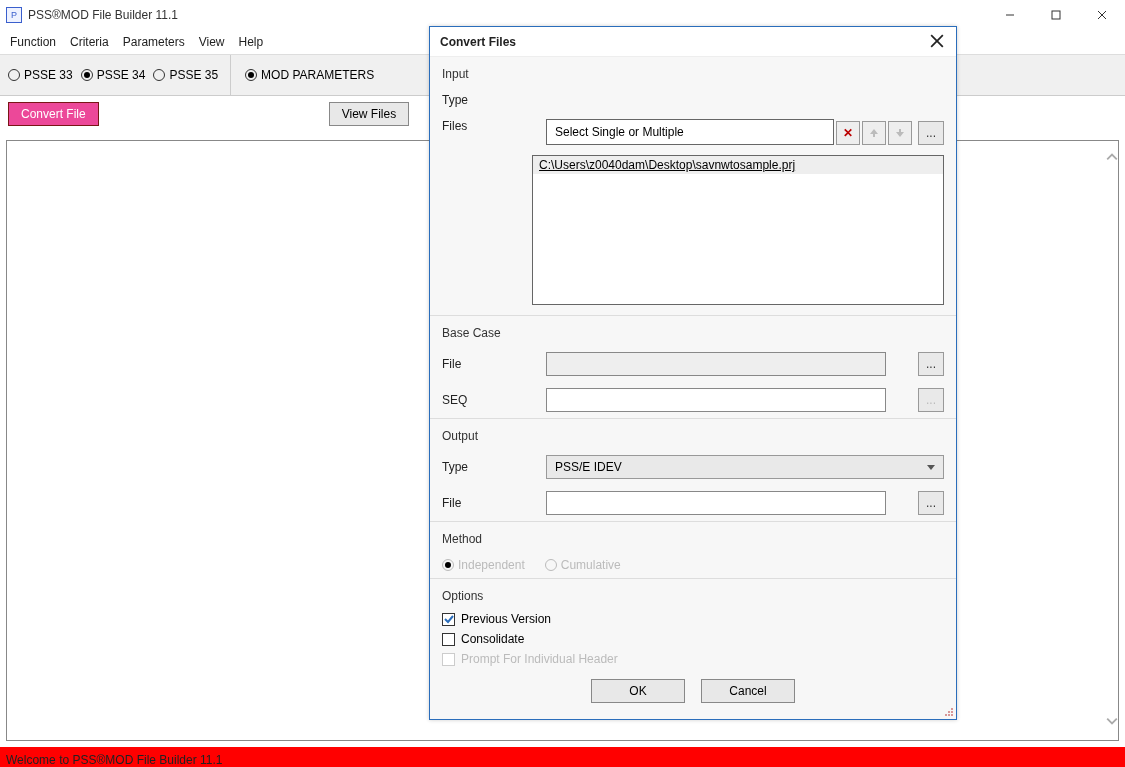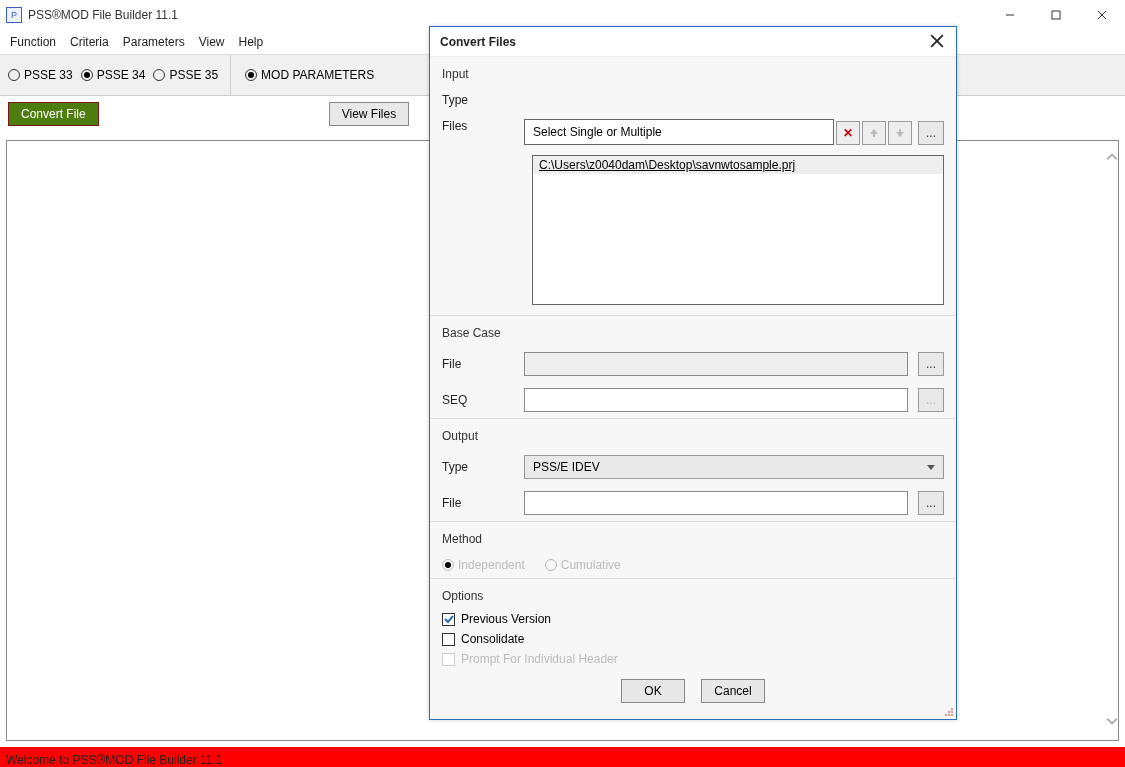--- a/index.html
+++ b/index.html
@@ -17,58 +17,58 @@
 .menubar span { cursor: default; }
 
 .toolbar { height: 42px; background: #f0f0f0; border-top: 1px solid #ddd; border-bottom: 1px solid #ccc; display: flex; align-items: center; padding: 0 8px; gap: 8px; }
 .psse-group { display: flex; align-items: center; gap: 8px; padding-right: 12px; border-right: 1px solid #ccc; height: 100%; }
 .radio { display: flex; align-items: center; gap: 4px; }
 .radio .circ { width: 12px; height: 12px; border: 1px solid #333; border-radius: 50%; display: flex; align-items: center; justify-content: center; }
 .radio.selected .circ::after { content: ""; width: 6px; height: 6px; background: #000; border-radius: 50%; }
 
 .btnrow { padding: 6px 8px; display: flex; gap: 230px; }
 .btn { padding: 4px 12px; border: 1px solid #888; background: #e8e8e8; cursor: default; }
-.btn.red { background: #4d7c0f; color: #fff; border: 1px solid #7a1515; }
+.btn.red { background: #ec4899; color: #fff; border: 1px solid #7a1515; }
 
 .mainarea { position: absolute; top: 140px; left: 6px; right: 6px; bottom: 26px; border: 1px solid #888; background: #fff; }
 .mainarea .scroll { position: absolute; right: 0; top: 10px; color: #888; }
 .mainarea .scrollb { position: absolute; right: 0; bottom: 10px; color: #888; }
 
 .statusbar { position: absolute; bottom: 0; left: 0; right: 0; height: 20px; background: #ff0000; color: #222; display: flex; align-items: flex-end; padding: 0 6px; font-size: 11px; }
 
 
 .dialog { position: absolute; left: 429px; top: 26px; width: 528px; height: 694px; background: #fff; border: 1px solid #2a6dbb; box-shadow: 0 0 4px rgba(0,0,0,0.2); z-index: 100; display:flex; flex-direction:column; }
 .dlg-title { height: 30px; display: flex; align-items: center; padding: 0 10px; border-bottom: 1px solid #eee; font-weight: bold; }
 .dlg-title .t { flex: 1; color: #222; }
 .dlg-title .x { width: 16px; height: 16px; cursor: default; }
 .dlg-body { flex: 1; background: #f7f7f7; overflow:auto; padding-bottom: 4px; }
 .section-label { padding: 10px 12px 6px 12px; color: #333; font-size: 12px; }
 .section { border-top: 1px solid #ddd; }
-.row { display: flex; align-items: center; padding: 6px 12px; gap: 4px; }
+.row { display: flex; align-items: center; padding: 6px 12px; gap: 26px; }
 .row .lbl { width: 78px; color: #222; }
 .select { flex: 1; height: 24px; border: 1px solid #999; background: #e9e9e9; display: flex; align-items: center; padding: 0 8px; position: relative; }
 .select::after { content: ""; position: absolute; right: 8px; top: 9px; width: 0; height: 0; border-left: 4px solid transparent; border-right: 4px solid transparent; border-top: 5px solid #555; }
 .input { flex: 1; height: 24px; border: 1px solid #888; background: #fff; padding: 0 6px; }
 .input.gray { background: #eee; }
 .smallbtn { width: 26px; height: 24px; border: 1px solid #999; background: #e9e9e9; display: flex; align-items: center; justify-content: center; margin-left: 6px; font-size: 12px; color:#333; }
 .smallbtn.disabled { color: #bbb; }
 .filebar { flex:1; display: flex; align-items: flex-end; }
 .filebar .sel { flex: 1; height: 26px; border: 1px solid #666; display: flex; align-items: center; padding: 0 8px; background: #fff; }
 .filebar .iconbtn { width: 24px; height: 24px; border: 1px solid #999; background: #eee; display: flex; align-items: center; justify-content: center; margin-left: 2px; }
 .iconbtn.x { color: #b00; font-weight: bold; }
 .iconbtn.arrow { color: #aaa; }
 .filelist { margin: 4px 12px 10px 102px; height: 150px; border: 1px solid #666; background: #fff; padding: 0; overflow: hidden; text-decoration: underline; }
 .filelist .item { padding: 2px 6px; background: #eee; }
 .checkline { display: flex; align-items: center; gap: 6px; padding: 3px 12px; }
 .checkline .box { width: 13px; height: 13px; border: 1px solid #333; display: flex; align-items: center; justify-content: center; background:#fff; }
 .checkline.checked .box { color: #2a6dbb; }
 .checkline.disabled { color: #bbb; }
 .checkline.disabled .box { border-color: #ccc; }
 .dlg-buttons { display: flex; justify-content: center; gap: 16px; padding: 10px 0 12px 0; }
-.dlg-buttons .dbtn { width: 64px; height: 24px; border: 1px solid #888; background: #e8e8e8; display: flex; align-items: center; justify-content: center; }
+.dlg-buttons .dbtn { width: 94px; height: 24px; border: 1px solid #888; background: #e8e8e8; display: flex; align-items: center; justify-content: center; }
 .resizer { position:absolute; bottom:2px; right:2px; width:12px; height:12px; }
 .resizer svg { color:#b88; }
 .radio.disabled .circ { border-color:#bbb; }
 .radio.disabled { color:#bbb; }
 </style>
 </head>
 <body>
 
 <div class="titlebar">
   <div class="icon">P</div>

